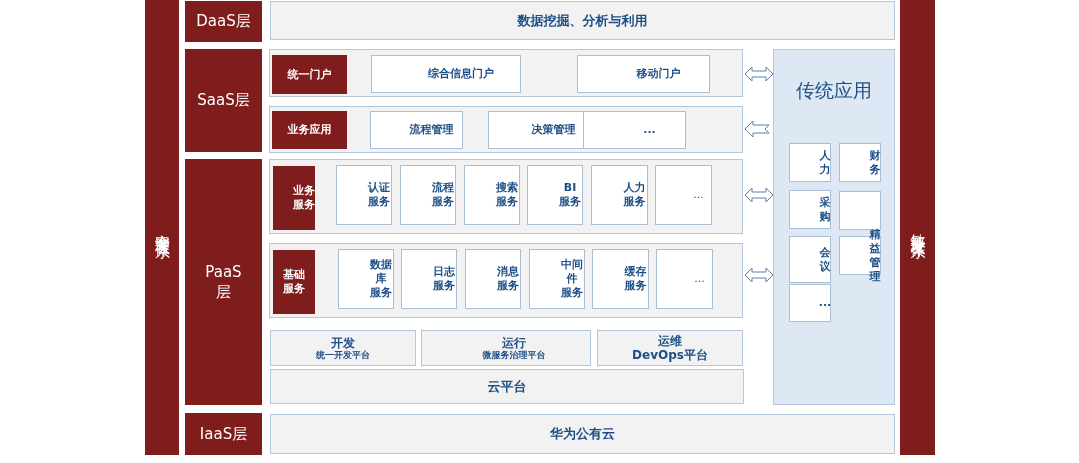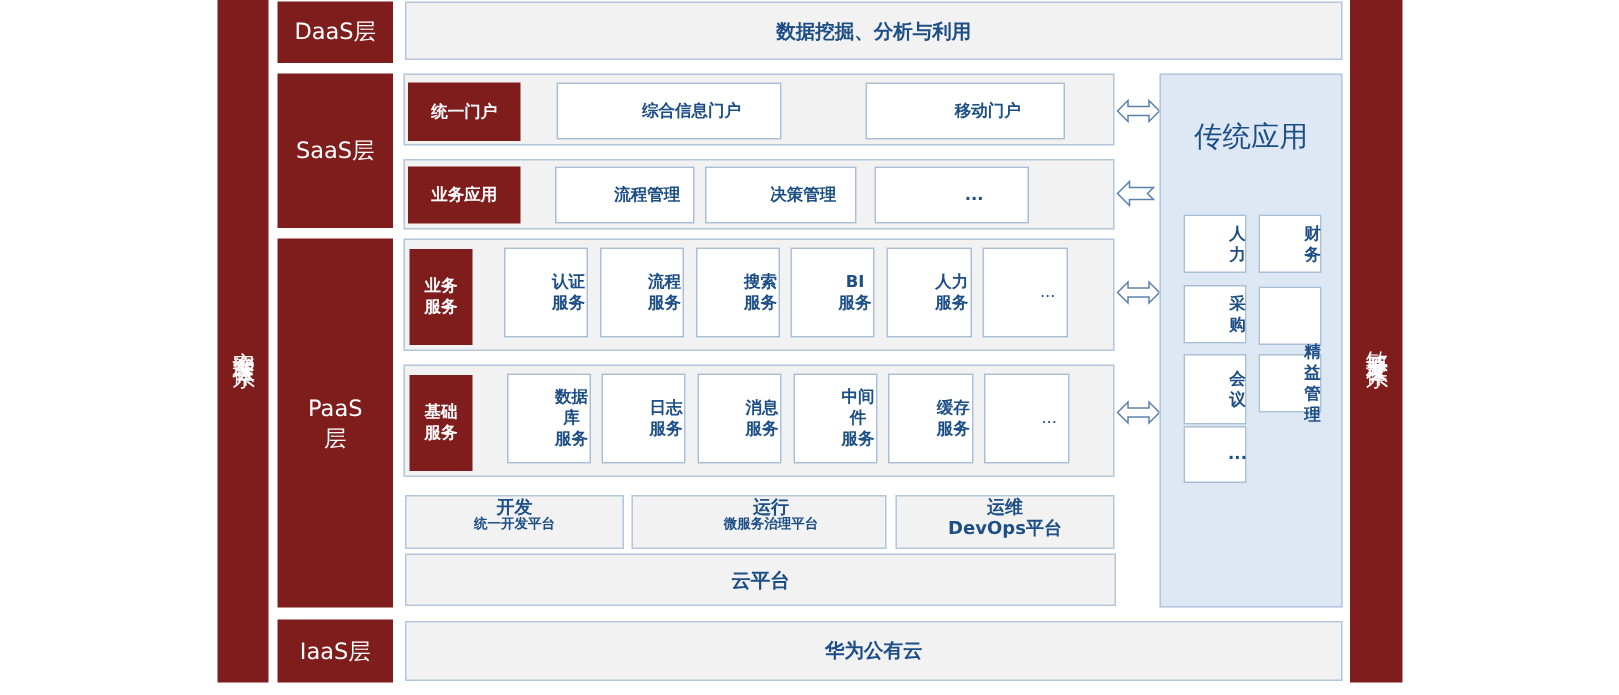--- a/index.html
+++ b/index.html
@@ -11,21 +11,21 @@
   .box { background:#ffffff; border:1px solid #a9bfd6; color:#1d4f86; font-weight:bold;
          display:flex; align-items:center; justify-content:center; text-align:center; font-size:11px; line-height:14px;padding-left:30px; }
   .label-lg { font-size:15px; }
   .vert { writing-mode:vertical-rl; text-orientation:upright; font-size:15px; letter-spacing:2px; }
   .title-text { color:#1d4f86; font-weight:bold; font-size:13px; display:flex; align-items:center; justify-content:center; text-align:right; }
   .sub-label { font-size:11px; font-weight:bold; line-height:14px; }
   .legacy { background:#dde8f4; border:1px solid #b4c7dc; }
   .arrow { width:30px; height:18px; }
   .pre { white-space:pre-line; }
   .plat { background:#f2f2f2; border:1px solid #b4c7dc; color:#1d4f86; font-weight:bold;
-          display:flex; flex-direction:column; align-items:center; text-align:center; }
+          display:flex; flex-direction:column; align-items:center; justify-content:center; text-align:center; }
 </style>
 </head>
 <body>
 
 <div class="abs navy" style="left:145px;top:0;width:34px;height:455px;">
   <span class="vert">安全管理体系</span>
 </div>
 
 <div class="abs navy" style="left:900px;top:0;width:35px;height:455px;">
   <span class="vert">敏捷开发体系</span>
@@ -53,34 +53,34 @@
   <span>移动门户</span>
 </div>
 
 <div class="abs panel" style="left:269px;top:106px;width:474px;height:47px;"></div>
 <div class="abs navy sub-label" style="left:272px;top:111px;width:75px;height:38px;">
   <span>业务应用</span>
 </div>
 <div class="abs box" style="left:370px;top:111px;width:93px;height:38px;">
   <span>流程管理</span>
 </div>
-<div class="abs box" style="left:470px;top:111px;width:101px;height:38px;">
+<div class="abs box" style="left:488px;top:111px;width:101px;height:38px;">
   <span>决策管理</span>
 </div>
 <div class="abs box" style="left:583px;top:111px;width:103px;height:38px;">
   <span>...</span>
 </div>
 
 <div class="abs navy label-lg pre" style="left:185px;top:159px;width:77px;height:246px;line-height:20px;">
   <span class="pre">PaaS
 层</span>
 </div>
 
 <div class="abs panel" style="left:269px;top:159px;width:474px;height:75px;"></div>
-<div class="abs navy sub-label pre" style="left:273px;top:166px;width:42px;height:64px;">
+<div class="abs navy sub-label pre" style="left:273px;top:166px;width:42px;height:64px;justify-content:flex-end;">
   <span class="pre">业务
 服务</span>
 </div>
 <div class="abs box pre" style="left:336px;top:165px;width:56px;height:60px;"><span class="pre">认证
 服务</span></div>
 <div class="abs box pre" style="left:400px;top:165px;width:56px;height:60px;"><span class="pre">流程
 服务</span></div>
 <div class="abs box pre" style="left:464px;top:165px;width:56px;height:60px;"><span class="pre">搜索
 服务</span></div>
 <div class="abs box pre" style="left:527px;top:165px;width:56px;height:60px;"><span class="pre">BI

